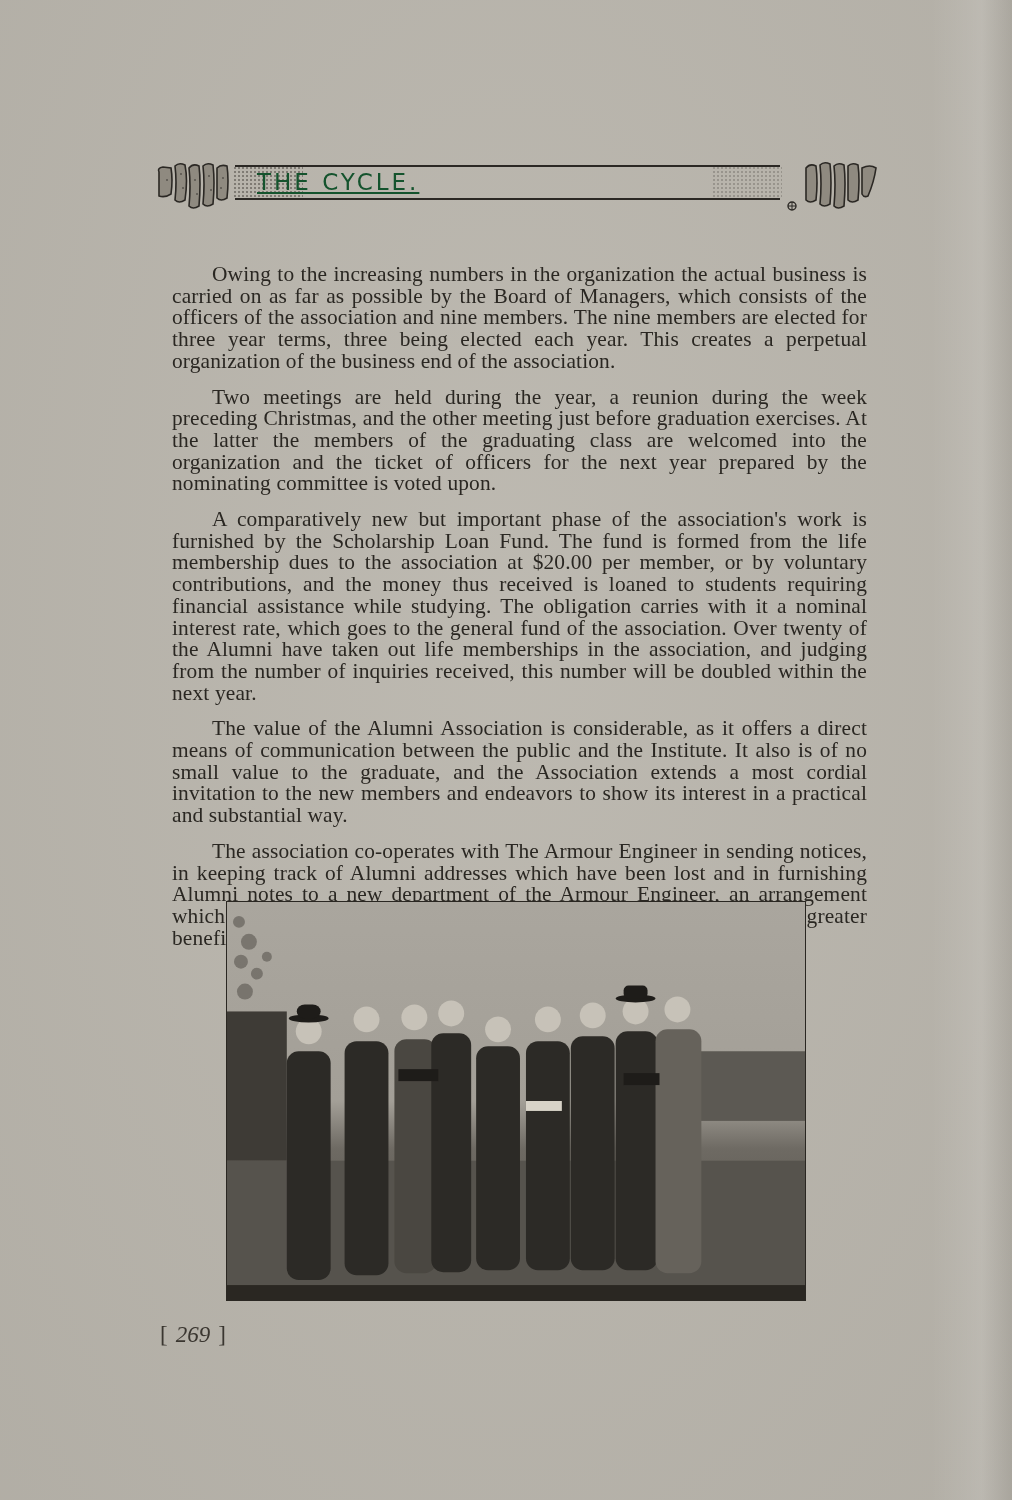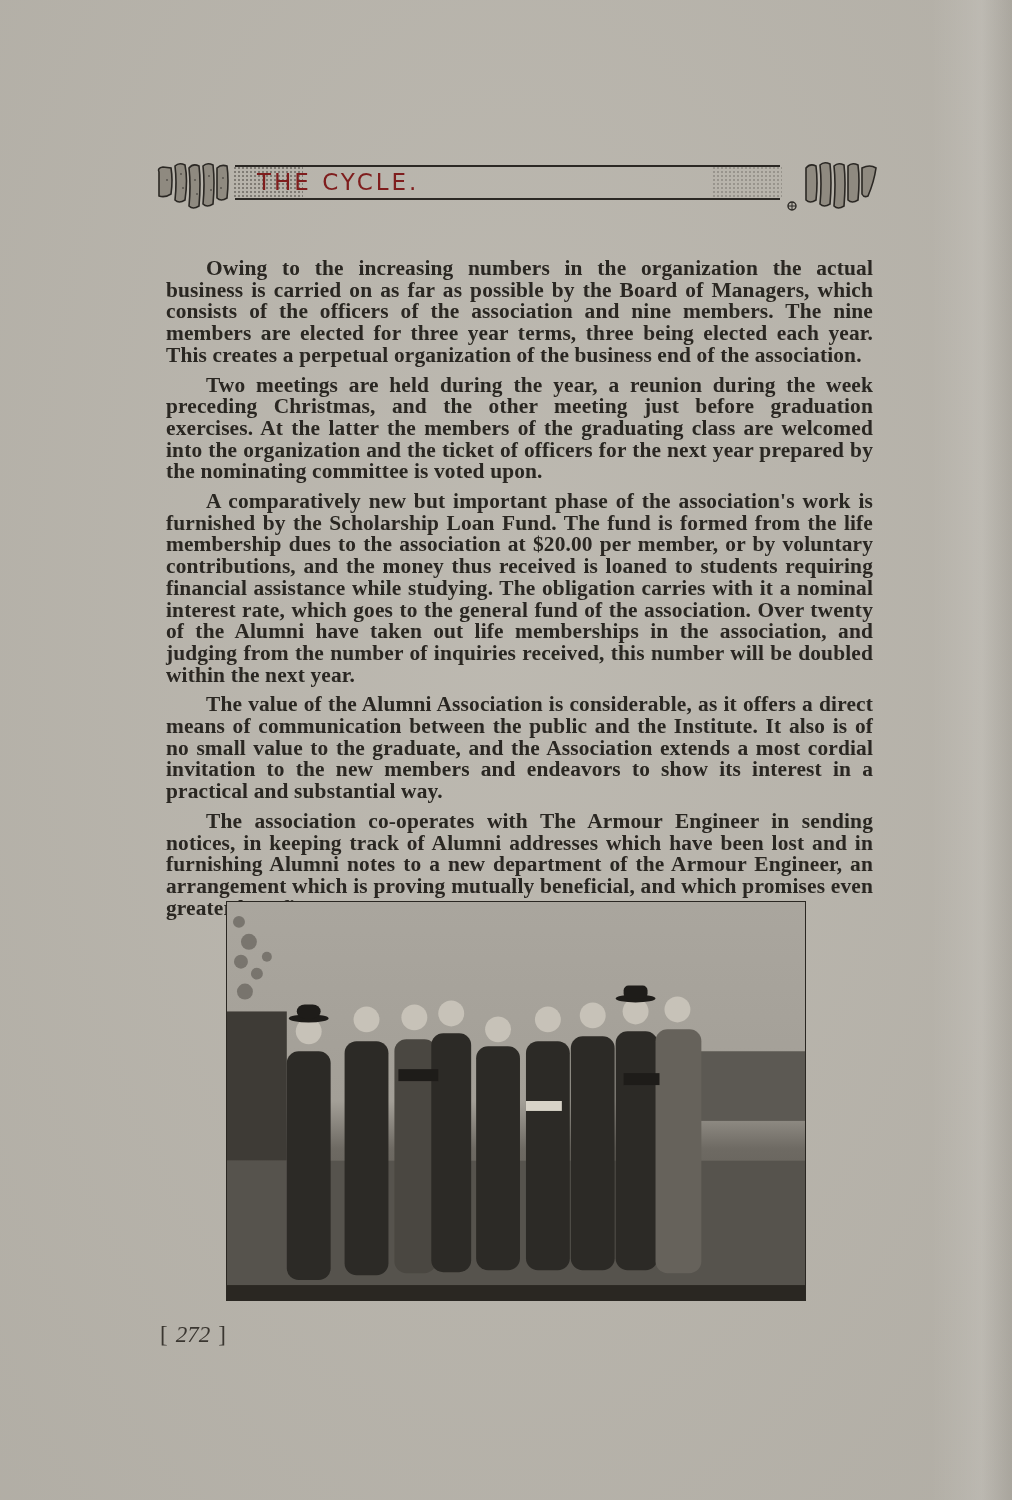--- a/index.html
+++ b/index.html
@@ -28,39 +28,40 @@
   .banner-line.bottom { top: 38px; }
   .ornament {
     position: absolute; top: 0; height: 54px; width: 100px;
   }
   .ornament.left { left: 0; }
   .ornament.right { right: 0; }
   .ornament svg { width: 100%; height: 100%; }
   .header-title {
     position: absolute; left: 102px; top: 9px;
     font-family: "DejaVu Sans", sans-serif;
-    font-size: 23px; letter-spacing: 3px; color: #7f1d1d;
+    font-size: 23px; letter-spacing: 3px; color: #14532d;
     font-weight: normal;
+    text-decoration: underline;
   }
   .stipple {
     position: absolute; top: 6px; height: 32px; width: 70px;
     background-image: radial-gradient(#3a3630 0.8px, transparent 1.2px);
     background-size: 4px 4px; opacity: 0.45;
   }
   .stipple.l { left: 78px; }
   .stipple.r { right: 98px; opacity: 0.25; }
 
   
   .body-text {
     position: absolute; left: 158px; top: 250px; width: 723px;
     font-size: 21.4px; line-height: 21.7px;
     text-align: justify;
     letter-spacing: 0.15px;
   }
-  .body-text p { margin: 8px; text-indent: 40px; font-weight: bold; }
+  .body-text p { margin: 14px; text-indent: 40px; }
 
   
   .photo-frame {
     position: absolute; left: 226px; top: 901px; width: 580px; height: 400px;
     border: 1.5px solid #2a2722; box-sizing: border-box;
     background: #a8a49c;
     overflow: hidden;
   }
   .photo-frame svg { width: 100%; height: 100%; display: block; }
 
@@ -184,14 +185,14 @@
     </g>
     <g fill="#d8d3c8">
       <rect x="172" y="168" width="40" height="12" fill="#1e1c19"></rect>
       <rect x="300" y="200" width="36" height="10"></rect>
       <rect x="398" y="172" width="36" height="12" fill="#1e1c19"></rect>
     </g>
   </svg>
 </div>
 
 <div class="page-number">
-  <span>[</span><span class="num">272</span><span>]</span>
+  <span>[</span><span class="num">269</span><span>]</span>
 </div>
 
 </body></html>

